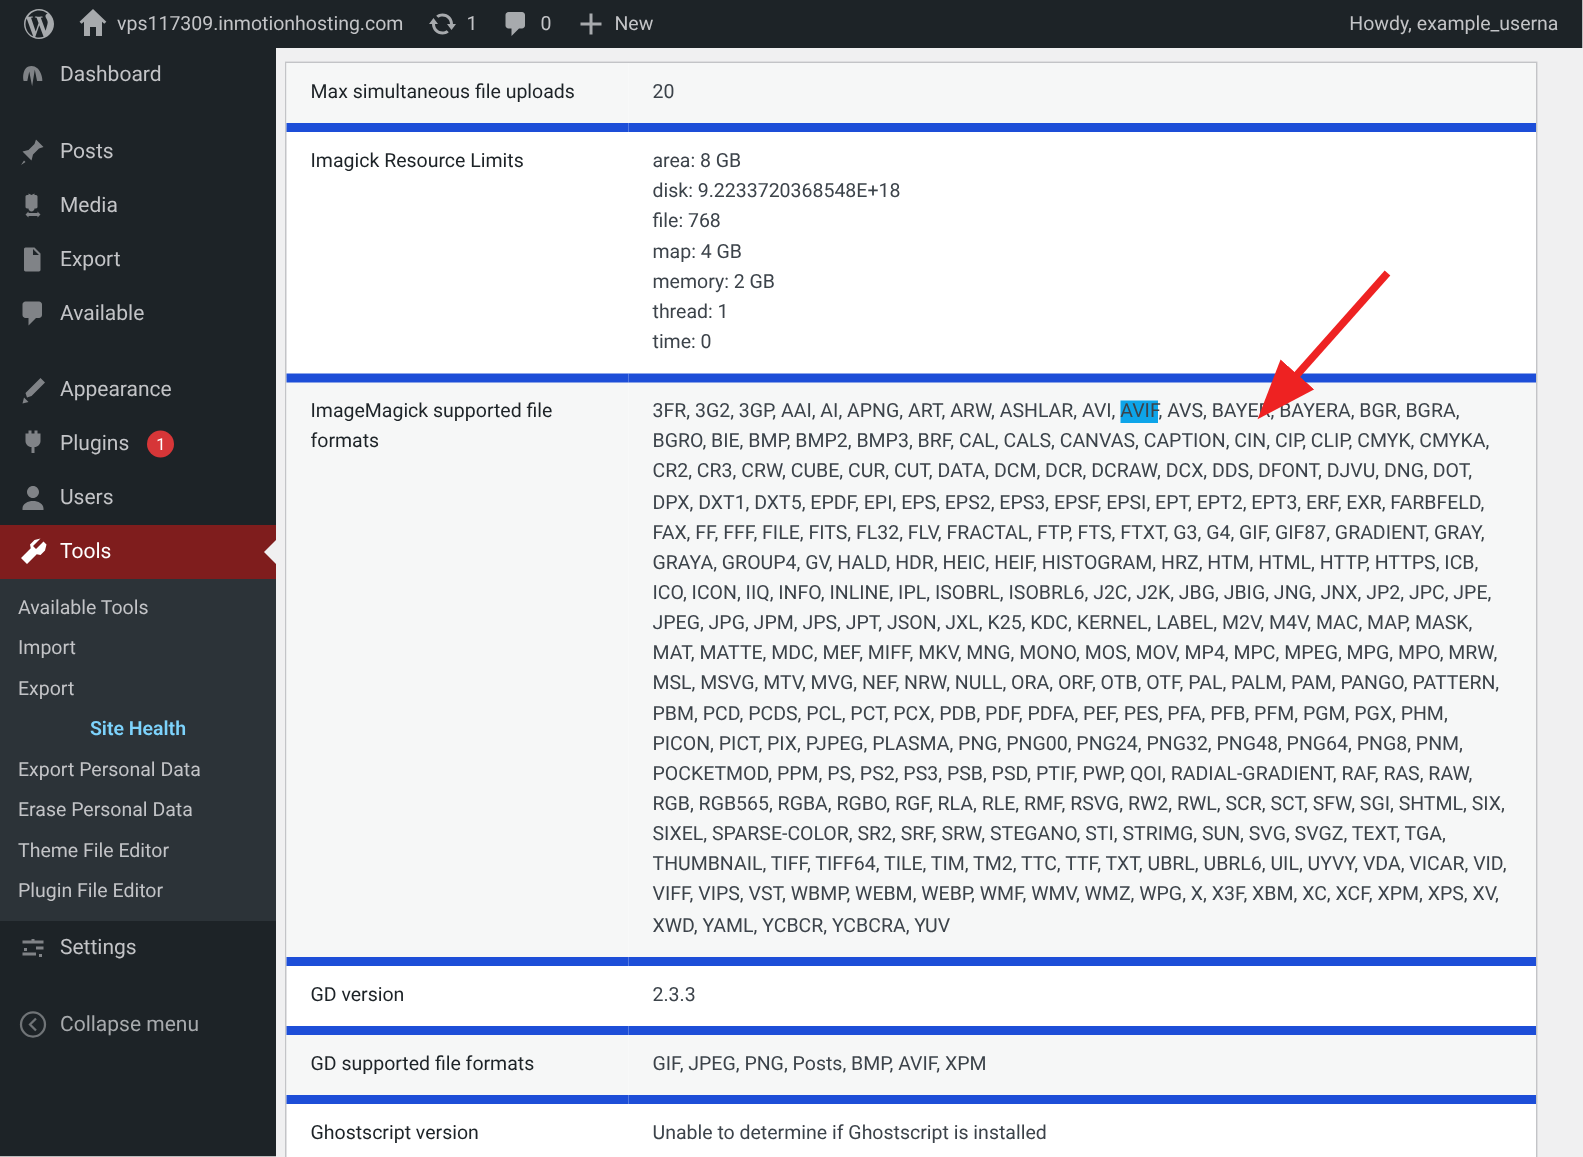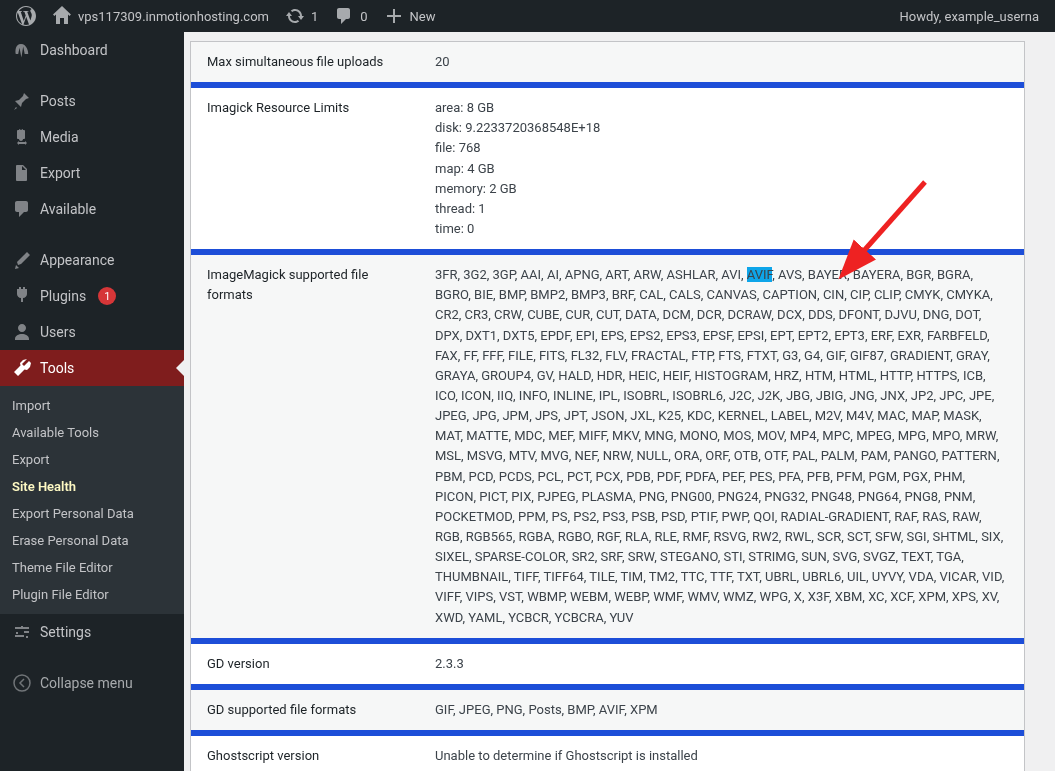--- a/index.html
+++ b/index.html
@@ -20,21 +20,21 @@
   .menu-item.current::after {
     content:""; position:absolute; right:0; top:50%; transform:translateY(-50%);
     border-top:8px solid transparent; border-bottom:8px solid transparent; border-right:8px solid #f0f0f1;
   }
   .menu-icon { width: 20px; height: 20px; display: inline-flex; align-items:center; justify-content:center; }
   .menu-icon svg { width: 20px; height: 20px; fill: currentColor; opacity:0.6; }
   .menu-item.current .menu-icon svg { fill: #fff; opacity:1; }
   .menu-sep { height: 5px; margin: 5px 0; }
   .submenu { background: #2c3338; padding: 6px 0; }
   .submenu-item { padding: 6px 12px; font-size: 13px; color: #c3c4c7; cursor:pointer; }
-  .submenu-item.current { color: #fef9c3; font-weight: 600; }
+  .submenu-item.current { color: #7dd3fc; font-weight: 600; text-align: center; }
   .badge { background: #d63638; color:#fff; border-radius:9px; font-size:11px; padding:0 6px; min-width:18px; height:18px; display:inline-flex; align-items:center; justify-content:center; margin-left:4px; }
   
   
   .content { position:absolute; top:32px; left:160px; right:0; bottom:0; overflow:auto; padding: 0 20px 40px 20px; }
   .content-inner { background:#fff; border:1px solid #c3c4c7; margin-top:0; position:relative; top:-3px; width: 100%; }
   table.info { width:100%; border-collapse: collapse; }
   table.info td { padding: 10px 16px; vertical-align: top; border-top: 6px solid #1d4ed8; font-size:13px; color:#3c434a; line-height:1.55; }
   table.info tr:first-child td { border-top:none; }
   table.info td.label { width: 228px; color:#1d2327; }
   table.info tr.alt td { background: #f6f7f7; }
@@ -166,22 +166,22 @@
   </div>
   <div class="menu-item current">
     <span class="menu-icon">
         <svg viewBox="0 0 20 20">
           <path d="M17 3l-5 5-2-2 5-5-4 1-3 3 .5 2.5L2 14l4 4 6.5-6.5L15 12l3-3 1-4-2-2z"></path>
         </svg>
       </span>
     <span>Tools</span>
   </div>
   <div class="submenu">
+    <div class="submenu-item">Available Tools</div>
     <div class="submenu-item">Import</div>
-    <div class="submenu-item">Available Tools</div>
     <div class="submenu-item">Export</div>
     <div class="submenu-item current">Site Health</div>
     <div class="submenu-item">Export Personal Data</div>
     <div class="submenu-item">Erase Personal Data</div>
     <div class="submenu-item">Theme File Editor</div>
     <div class="submenu-item">Plugin File Editor</div>
   </div>
   <div class="menu-item">
     <span class="menu-icon">
         <svg viewBox="0 0 20 20">

